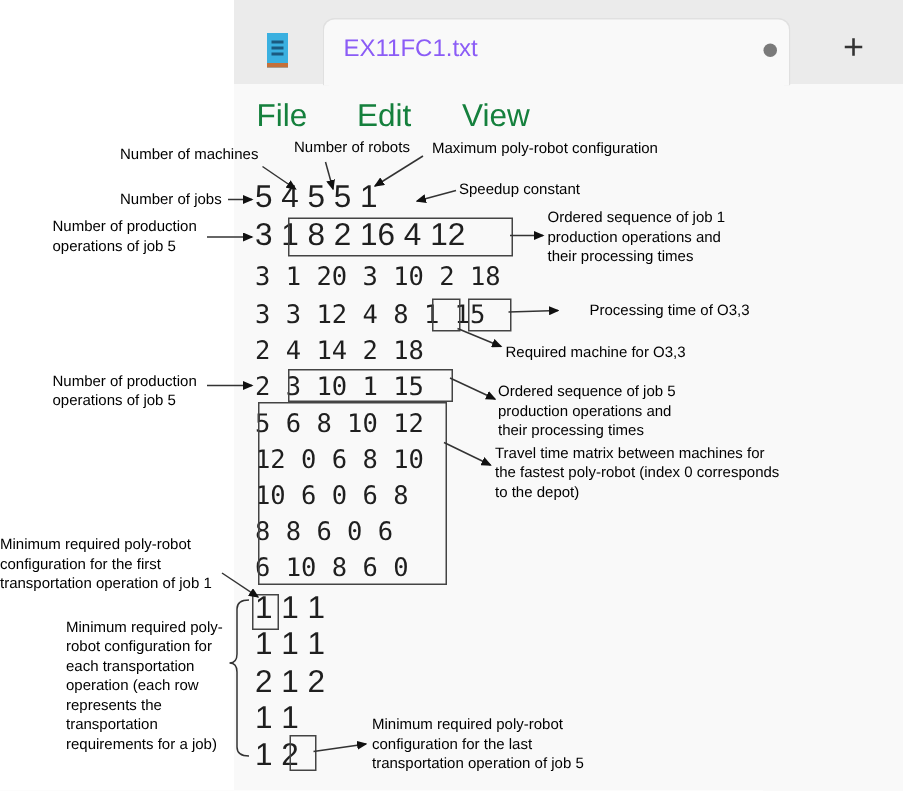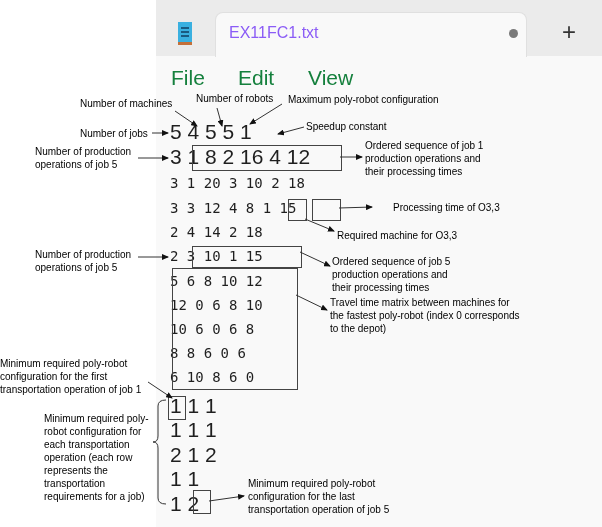--- a/index.html
+++ b/index.html
@@ -7,21 +7,21 @@
   .np { position:absolute; left:156px; top:0; width:446px; height:527px; background:#f9f9f9; }
   .titlebar { position:absolute; left:156px; top:0; width:446px; height:56px; background:#ebebeb; }
   .tab { position:absolute; left:215px; top:12px; width:310px; height:44px; background:#f9f9f9; border-radius:8px 8px 0 0; border:1px solid #e0e0e0; border-bottom:none; }
   .tab-title { position:absolute; left:229px; top:24px; font-size:16px; color:#8b5cf6; }
   .dot { position:absolute; left:509px; top:29px; width:9px; height:9px; border-radius:50%; background:#7a7a7a; }
   .plus { position:absolute; left:562px; top:18px; font-size:24px; color:#333; font-weight:300; }
   .appicon { position:absolute; left:178px; top:22px; width:14px; height:20px; background:#3ab0e0; border-bottom:3px solid #c4703a; }
   .appicon:before { content:""; position:absolute; left:3px; top:5px; width:8px; height:2px; background:#1a5a80; box-shadow:0 4px 0 #1a5a80, 0 8px 0 #1a5a80; }
   .menu { position:absolute; top:66px; font-size:21px; color:#15803d; }
   .row { position:absolute; left:170px; font-size:20px; color:#1f1f1f; white-space:pre; letter-spacing:0; }
-  .mono { font-family:"DejaVu Sans Mono", monospace; font-size:14px;text-align:center; }
+  .mono { font-family:"DejaVu Sans Mono", monospace; font-size:17px;text-align:center; }
   .prop { font-family:"Liberation Sans", sans-serif; font-size:21px; }
   .box { position:absolute; border:1.5px solid #444; }
   .ann { position:absolute; font-size:10px; color:#000; line-height:13px; text-align:left; }
   svg.arrows { position:absolute; left:0; top:0; }
 </style>
 </head>
 <body>
 
 <div class="np"></div>
 <div class="titlebar"></div>

